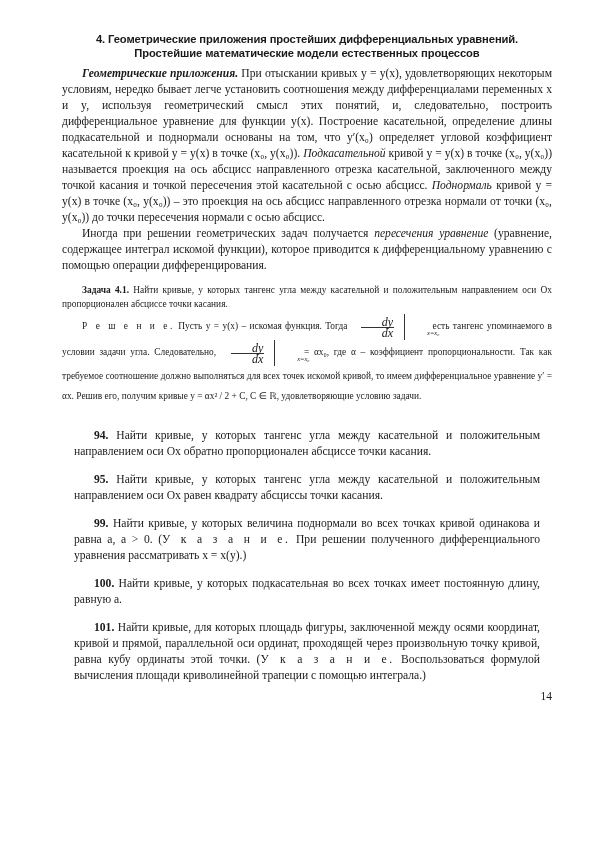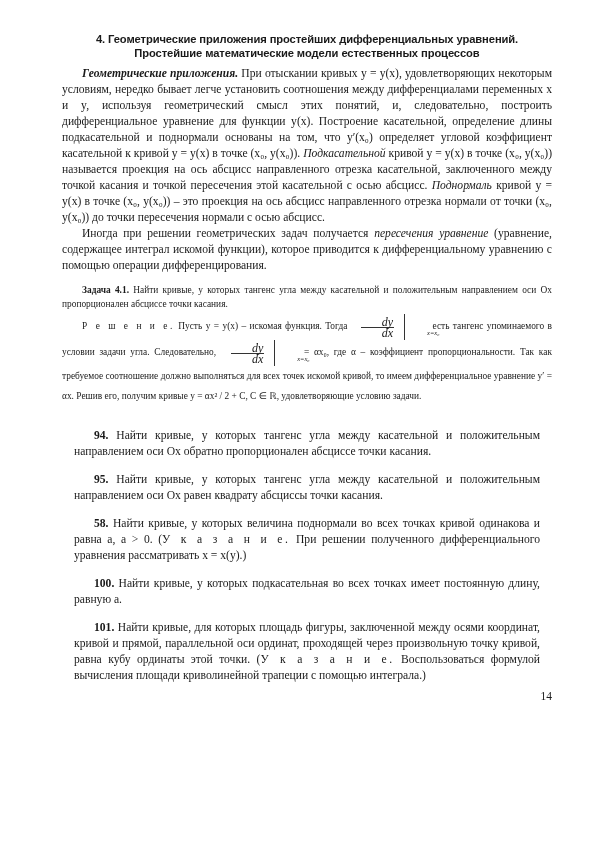--- a/index.html
+++ b/index.html
@@ -48,19 +48,19 @@
     <p class="small indent" style="margin-top:3px; line-height:20px;">
       <span class="sp">Р е ш е н и е.</span><span> Пусть y = y(x) – искомая функция. Тогда </span><span class="frac"><span class="num">dy</span><span class="den">dx</span></span><span class="bar"><sub>x=x₀</sub></span><span> есть тангенс упоминаемого в условии задачи угла. Следовательно, </span><span class="frac"><span class="num">dy</span><span class="den">dx</span></span><span class="bar"><sub>x=x₀</sub></span><span> = αx₀, где α – коэффициент пропорциональности. Так как требуемое соотношение должно выполняться для всех точек искомой кривой, то имеем дифференциальное уравнение y′ = αx. Решив его, получим кривые y = αx² / 2 + C, C ∈ ℝ, удовлетворяющие условию задачи.</span>
     </p>
   </div>
 
   <div class="block-gap"></div>
 
   <div class="ex">
     <p class="body indent"><span class="b">94.</span><span> Найти кривые, у которых тангенс угла между касательной и положительным направлением оси Ox обратно пропорционален абсциссе точки касания.</span></p>
     <p class="body indent"><span class="b">95.</span><span> Найти кривые, у которых тангенс угла между касательной и положительным направлением оси Ox равен квадрату абсциссы точки касания.</span></p>
-    <p class="body indent"><span class="b">58.</span><span> Найти кривые, у которых величина поднормали во всех точках кривой одинакова и равна a, a &gt; 0. (</span><span class="sp">У к а з а н и е.</span><span> При решении полученного дифференциального уравнения рассматривать x = x(y).)</span></p>
+    <p class="body indent"><span class="b">99.</span><span> Найти кривые, у которых величина поднормали во всех точках кривой одинакова и равна a, a &gt; 0. (</span><span class="sp">У к а з а н и е.</span><span> При решении полученного дифференциального уравнения рассматривать x = x(y).)</span></p>
     <p class="body indent"><span class="b">100.</span><span> Найти кривые, у которых подкасательная во всех точках имеет постоянную длину, равную a.</span></p>
     <p class="body indent"><span class="b">101.</span><span> Найти кривые, для которых площадь фигуры, заключенной между осями координат, кривой и прямой, параллельной оси ординат, проходящей через произвольную точку кривой, равна кубу ординаты этой точки. (</span><span class="sp">У к а з а н и е.</span><span> Воспользоваться формулой вычисления площади криволинейной трапеции с помощью интеграла.)</span></p>
   </div>
 
   <div class="pagenum">14</div>
 </div>
 
 </body></html>

